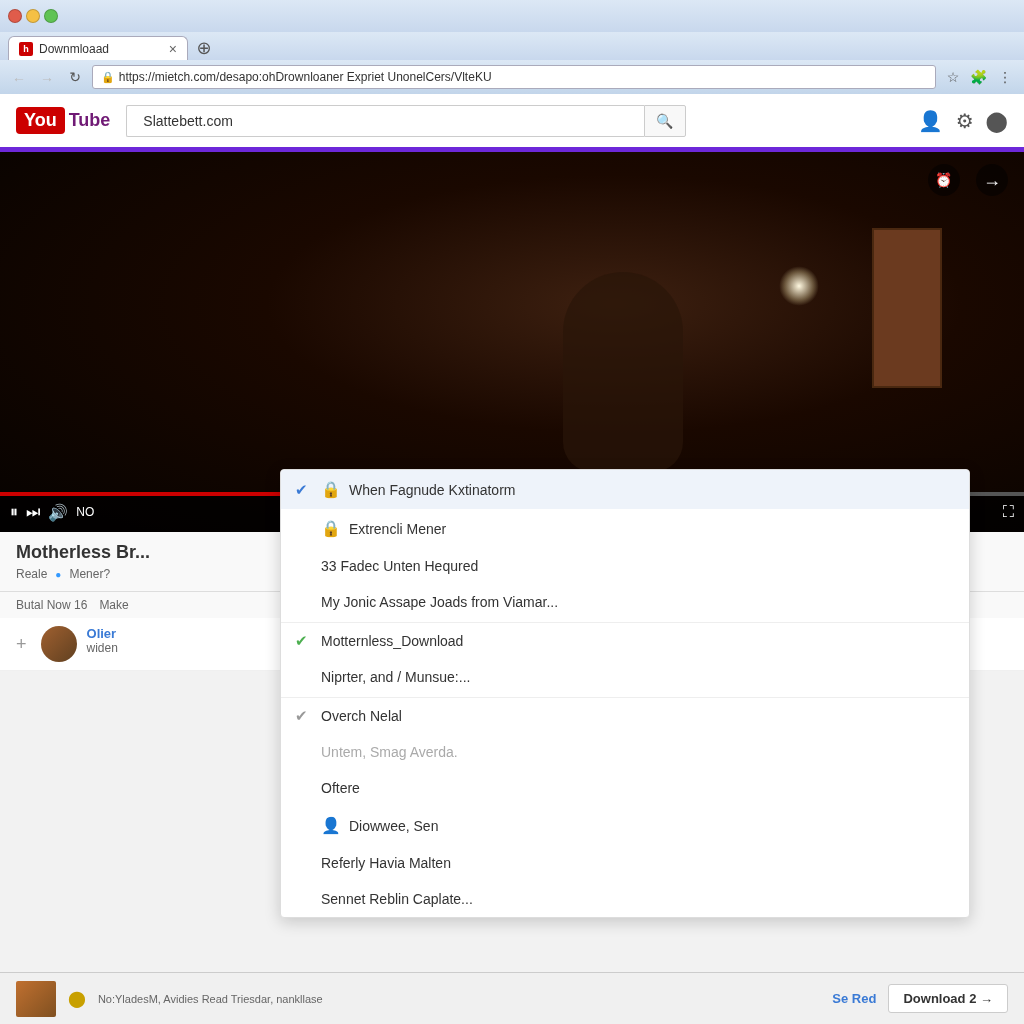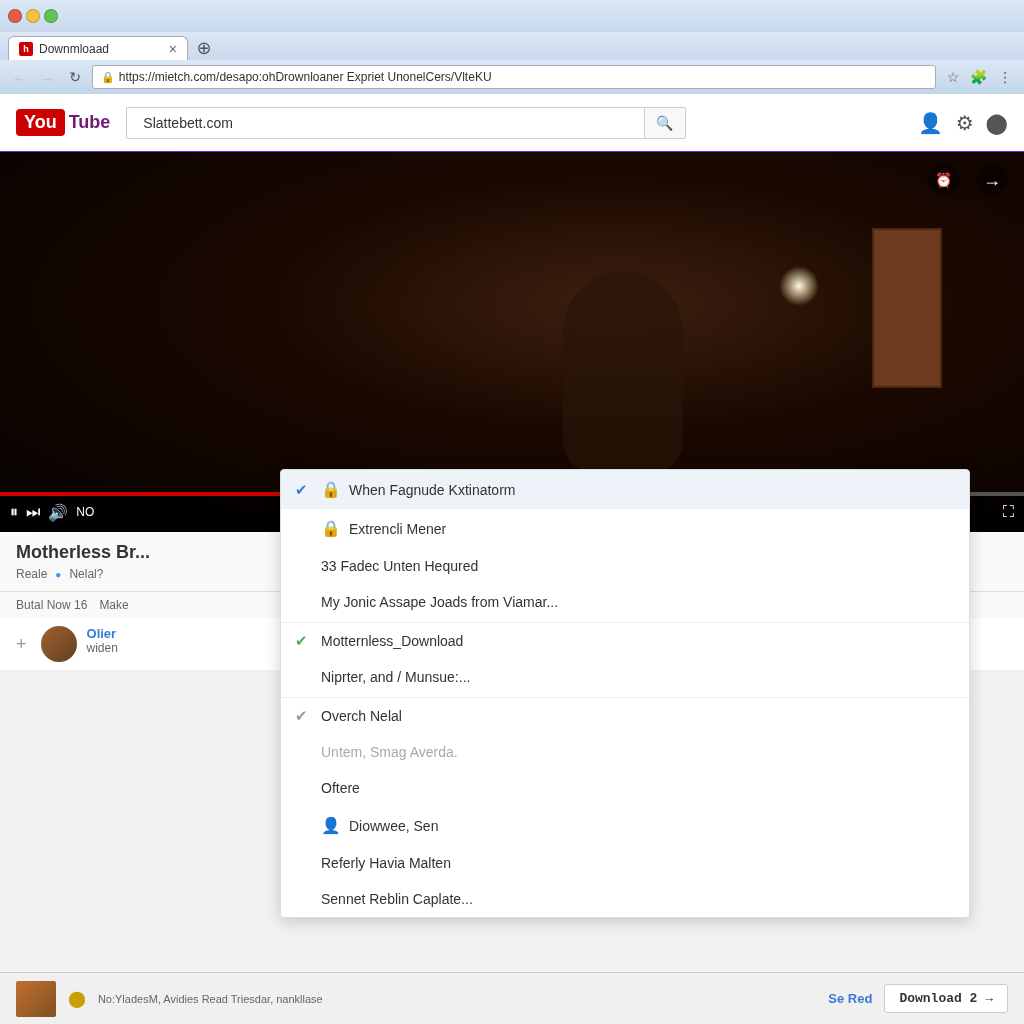--- a/index.html
+++ b/index.html
@@ -85,21 +85,21 @@
     }
 
     
     .yt-header {
       background: white;
       height: 58px;
       display: flex;
       align-items: center;
       padding: 0 16px;
       gap: 16px;
-      border-bottom: 1px solid #6d28d9;
+      border-bottom: 5px solid #6d28d9;
     }
     .yt-logo {
       display: flex;
       align-items: center;
       gap: 2px;
     }
     .yt-logo-box {
       background: #cc0000;
       color: white;
       font-size: 18px;
@@ -291,21 +291,20 @@
       border: 1px solid #ccc;
       border-radius: 3px;
       padding: 6px 14px;
       font-size: 13px;
       font-weight: bold;
       color: #333;
       cursor: pointer;
       display: flex;
       gap: 6px;
       white-space: nowrap;
-      font-family: Liberation Mono, monospace;
     }
 
     
     .dropdown-overlay {
       position: absolute;
       top: 375px;
       left: 280px;
       width: 690px;
       background: white;
       border: 1px solid #ddd;
@@ -415,21 +414,21 @@
         <div class="ctrl-spacer"></div>
         <div class="ctrl-icon">⛶</div>
       </div>
     </div>
 
     <div class="video-info">
       <div class="video-title">Motherless Br...</div>
       <div class="video-meta">
         <span>Reale</span>
         <span class="verified-icon">●</span>
-        <span>Nelal?</span>
+        <span>Mener?</span>
       </div>
     </div>
 
     <div class="video-subbar">
       <span>Butal Now 16</span>
       <span>Make</span>
     </div>
 
     <div class="comment-item">
       <div style="display:flex;align-items:center;margin-right:4px;font-size:18px;color:#999;cursor:pointer;">+</div>

